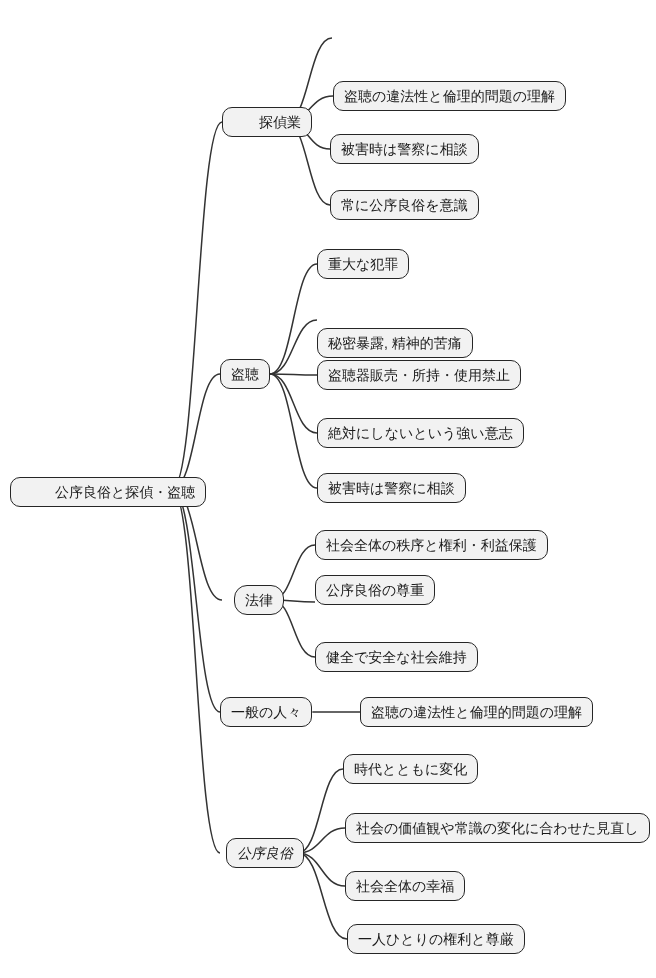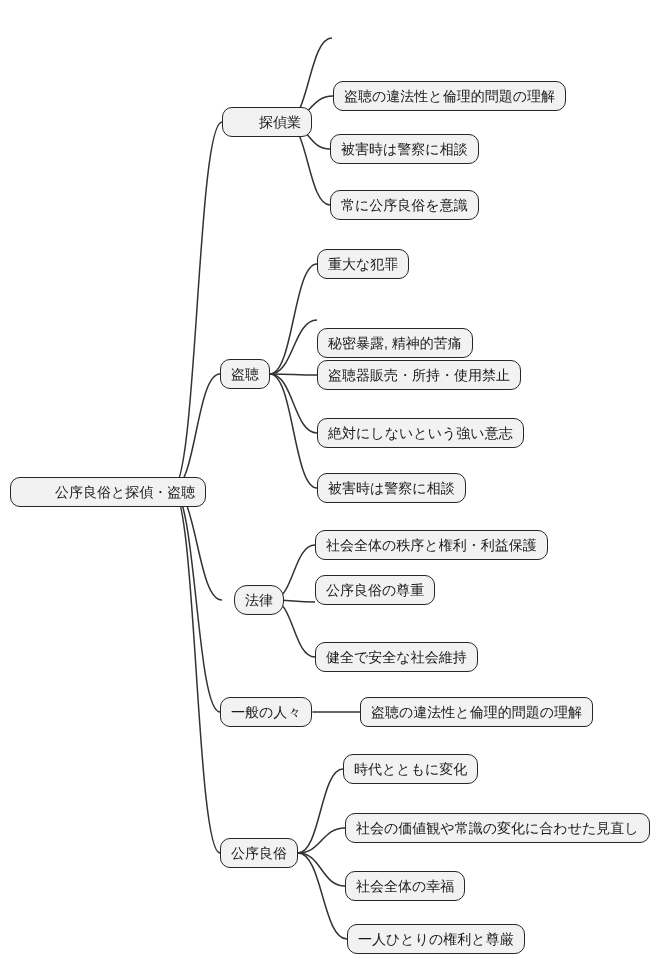--- a/index.html
+++ b/index.html
@@ -63,21 +63,21 @@
       <path d="M 298 853 C 321.5 853, 321.5 886, 345 886" fill="none" stroke="#333333" stroke-width="1.5"></path>
       <path d="M 298 853 C 322.5 853, 322.5 939, 347 939" fill="none" stroke="#333333" stroke-width="1.5"></path>
     </svg>
 
   <div class="node" style="left:10px; top:492px;padding-left:44px;">公序良俗と探偵・盗聴</div>
 
   <div class="node" style="left:222px; top:122px;padding-left:36px;">探偵業</div>
   <div class="node" style="left:220px; top:374px;">盗聴</div>
   <div class="node" style="left:234px; top:600px;border-radius:13px;">法律</div>
   <div class="node" style="left:220px; top:712px;">一般の人々</div>
-  <div class="node" style="left:220px; top:853px;">公序良俗</div>
+  <div class="node" style="left:226px; top:853px;font-style:italic;">公序良俗</div>
 
   <div class="node" style="left:333px; top:96px;">盗聴の違法性と倫理的問題の理解</div>
   <div class="node" style="left:330px; top:149px;">被害時は警察に相談</div>
   <div class="node" style="left:330px; top:205px;">常に公序良俗を意識</div>
 
   <div class="node" style="left:317px; top:264px;">重大な犯罪</div>
   <div class="node" style="left:317px; top:320px;margin-top:23px;">秘密暴露, 精神的苦痛</div>
   <div class="node" style="left:317px; top:375px;">盗聴器販売・所持・使用禁止</div>
   <div class="node" style="left:317px; top:433px;">絶対にしないという強い意志</div>
   <div class="node" style="left:317px; top:488px;">被害時は警察に相談</div>

